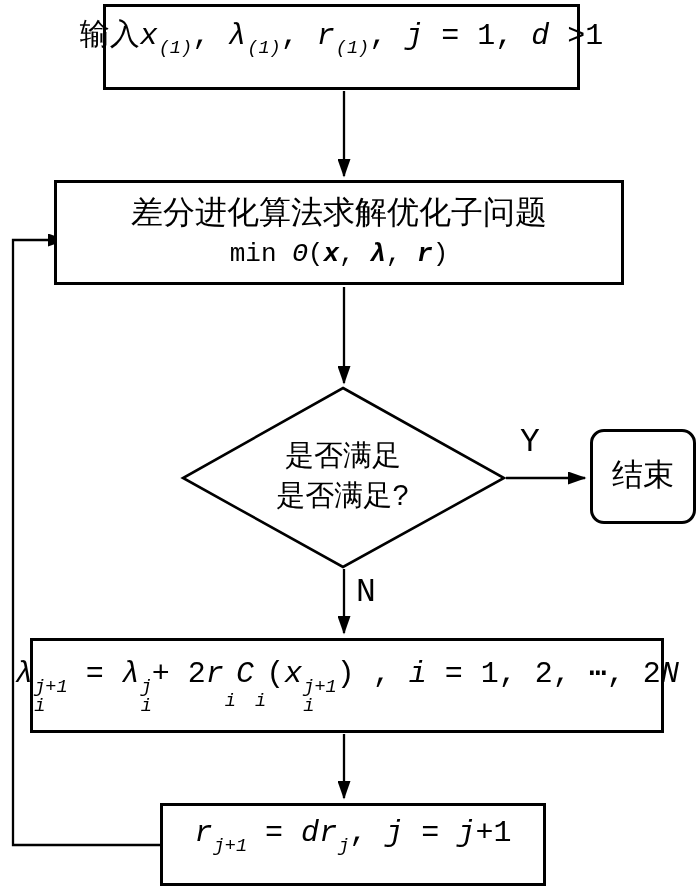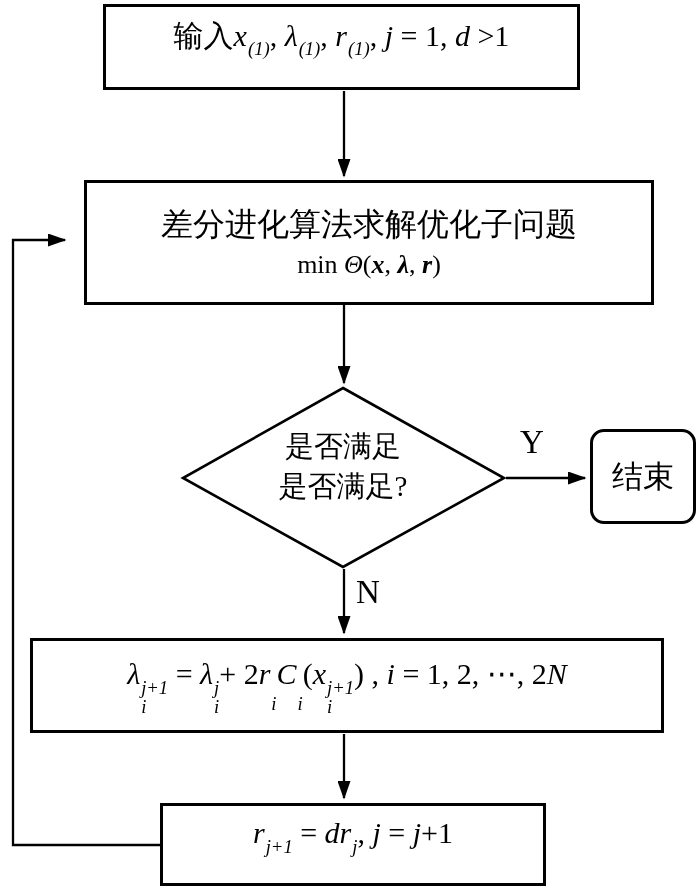--- a/index.html
+++ b/index.html
@@ -1,21 +1,21 @@
 <!DOCTYPE html>
 <html><head>
 <meta charset="utf-8">
 <style>
   html, body { margin: 0; padding: 0; background: #ffffff; }
   .canvas {
     position: relative;
     width: 700px;
     height: 889px;
     background: #ffffff;
-    font-family: Liberation Serif, serif;
+    font-family: Liberation Mono, monospace;
     color: #000000;
     overflow: hidden;
   }
   svg.connectors { position: absolute; left: 0; top: 0; }
   svg.connectors line, svg.connectors polyline {
     stroke: #000000; stroke-width: 2.3; fill: none;
   }
   svg.connectors polygon.diamond {
     fill: #ffffff; stroke: #000000; stroke-width: 2.6;
   }
@@ -50,23 +50,23 @@
     font-size: 0.62em;
     line-height: 1.05;
     vertical-align: -0.52em;
     font-style: italic;
     margin-left: 1px;
     text-align: left;
   }
   .ss .up, .ss .dn { display: block; min-height: 1.05em; }
   .edge-label { position: absolute; font-size: 33px; }
   #box-input  { left: 103px; top: 4px;   width: 477px; height: 86px;  font-size: 30px; }
-  #box-solve  { left: 84px;  top: 180px; width: 570px; height: 125px; font-size: 32px; }
+  #box-solve  { left: 54px;  top: 180px; width: 570px; height: 105px; font-size: 32px; }
   #box-solve .formula { font-size: 26px; }
-  #diamond-label { left: 223px; top: 416px; width: 240px; height: 100px; font-size: 29px; }
+  #diamond-label { left: 223px; top: 428px; width: 240px; height: 100px; font-size: 29px; }
   #box-end    { left: 590px; top: 429px; width: 106px; height: 95px;  font-size: 31px; border-radius: 14px; }
   #box-lambda { left: 30px;  top: 638px; width: 634px; height: 95px;  font-size: 30px; }
   #box-r      { left: 160px; top: 803px; width: 386px; height: 83px;  font-size: 30px; }
   #label-yes  { left: 520px; top: 424px; }
   #label-no   { left: 356px; top: 574px; }
 </style>
 </head>
 <body>
 
 <div class="canvas">

